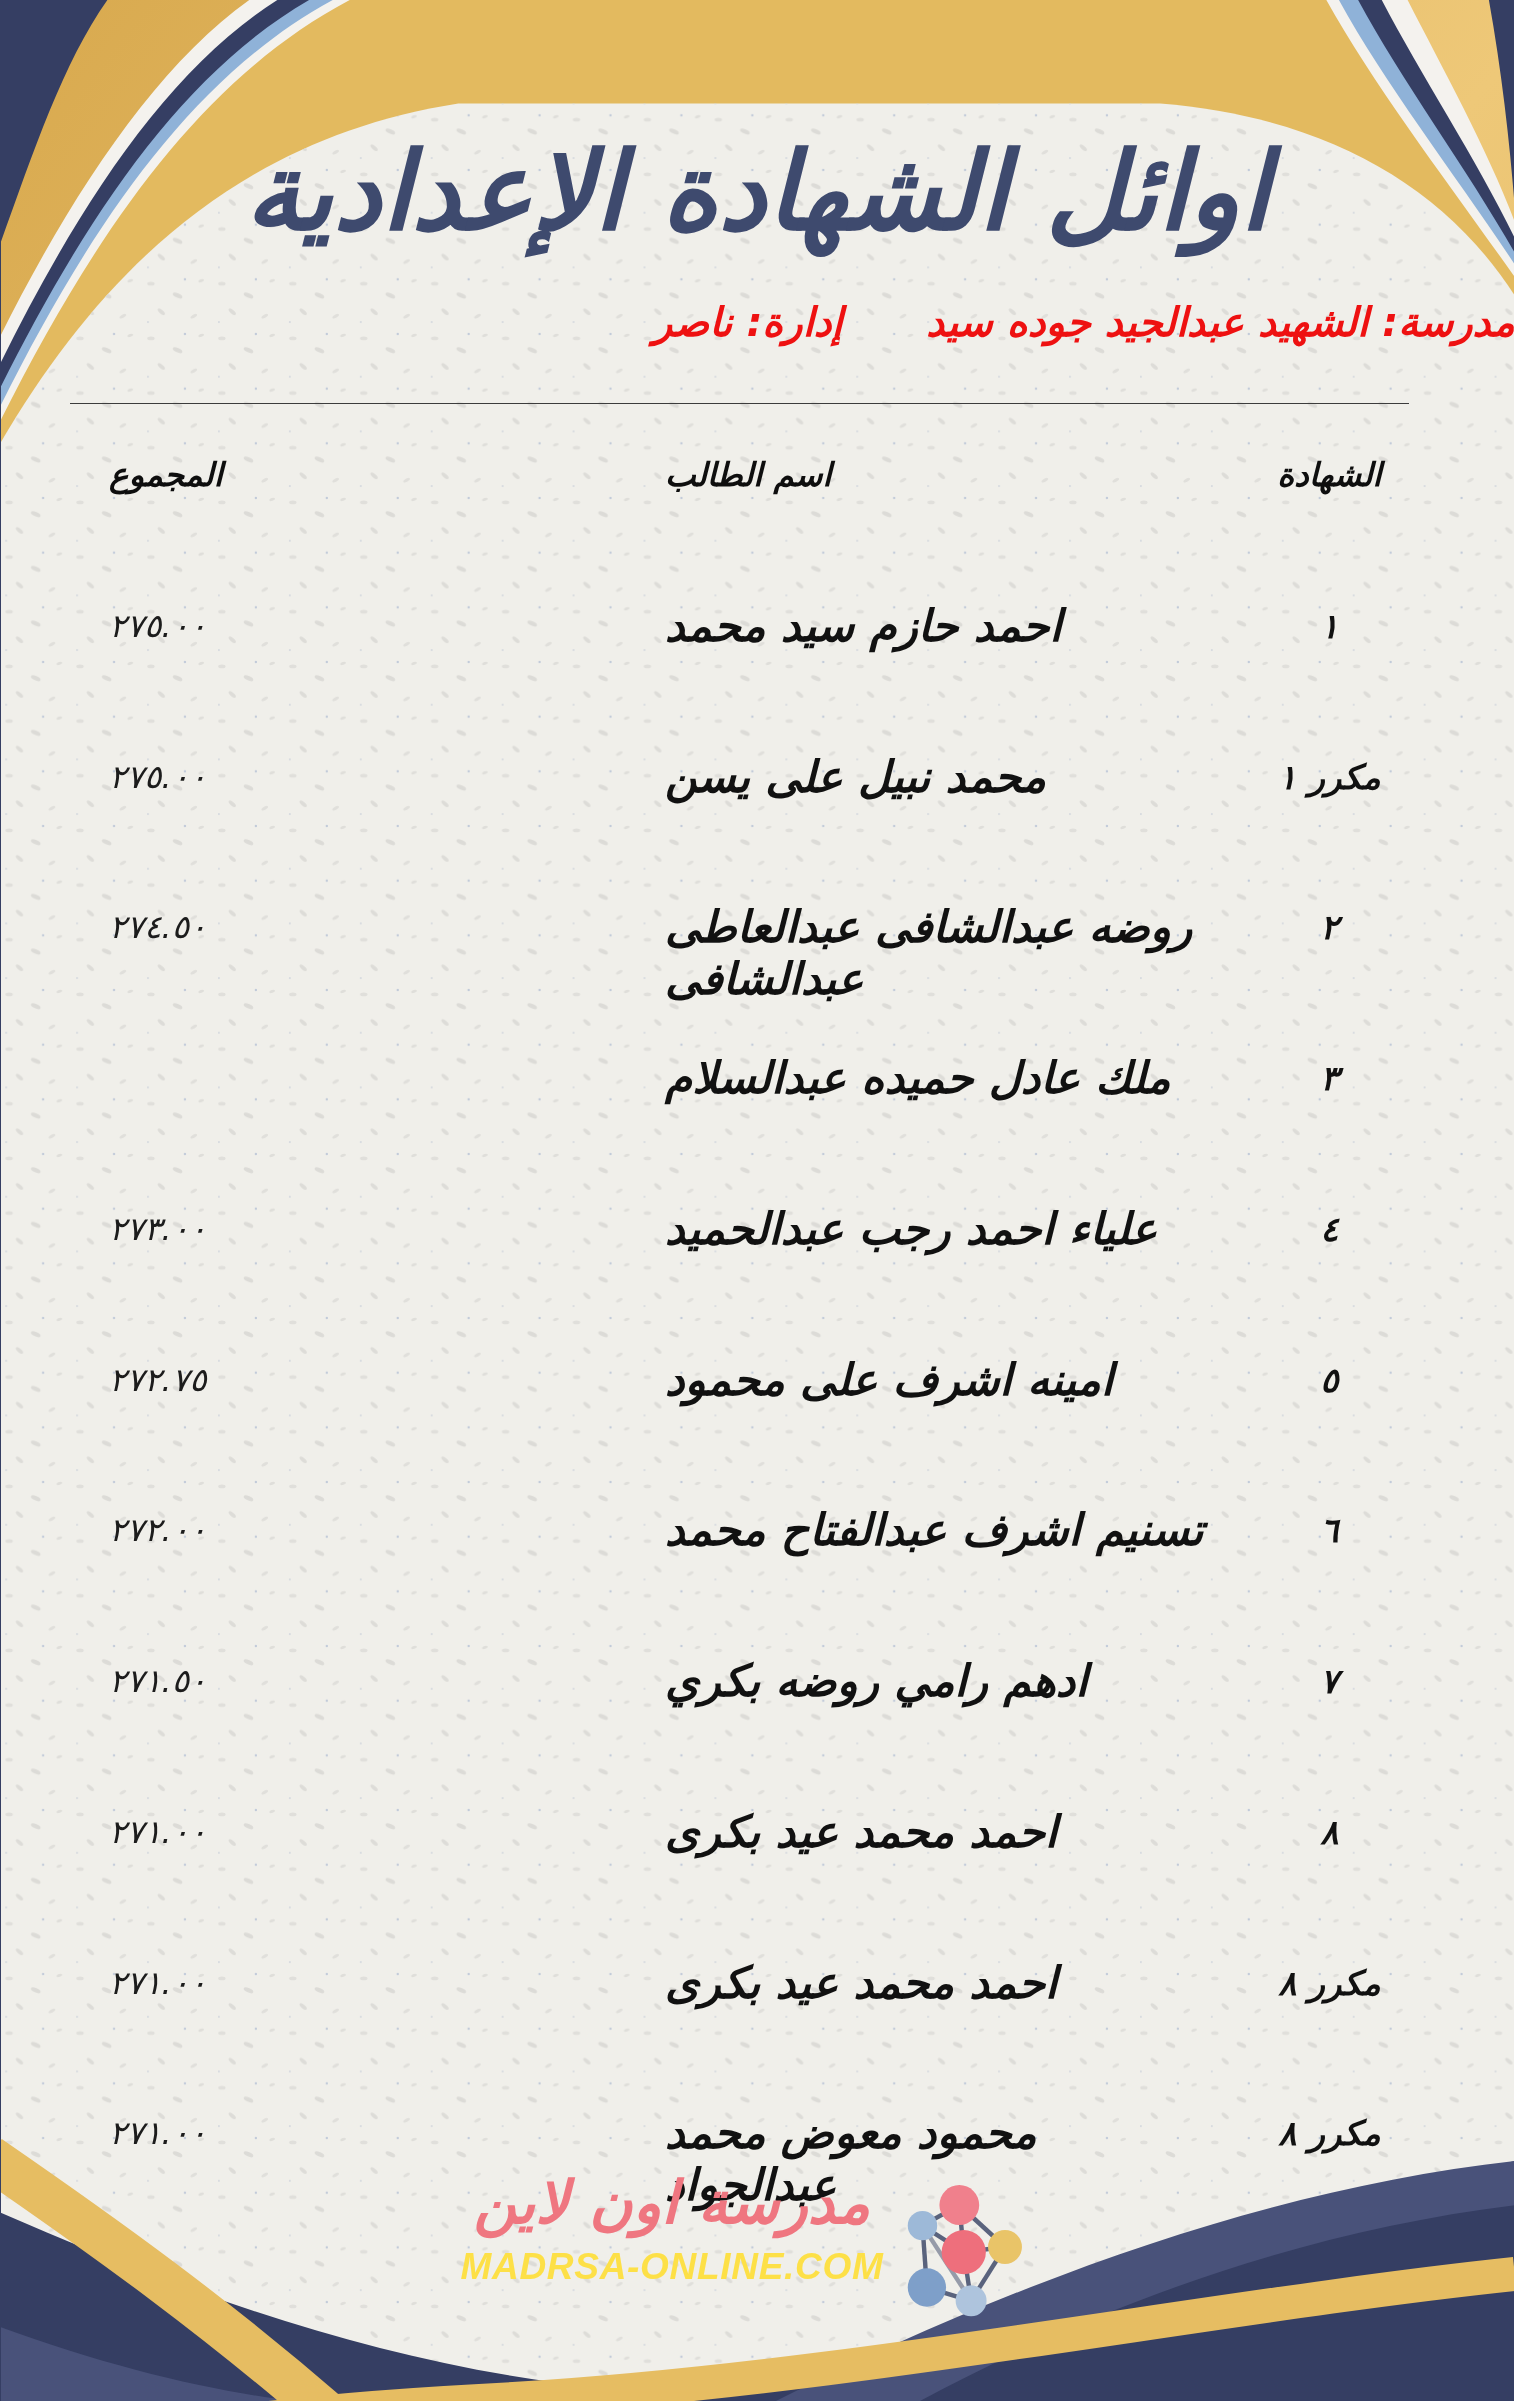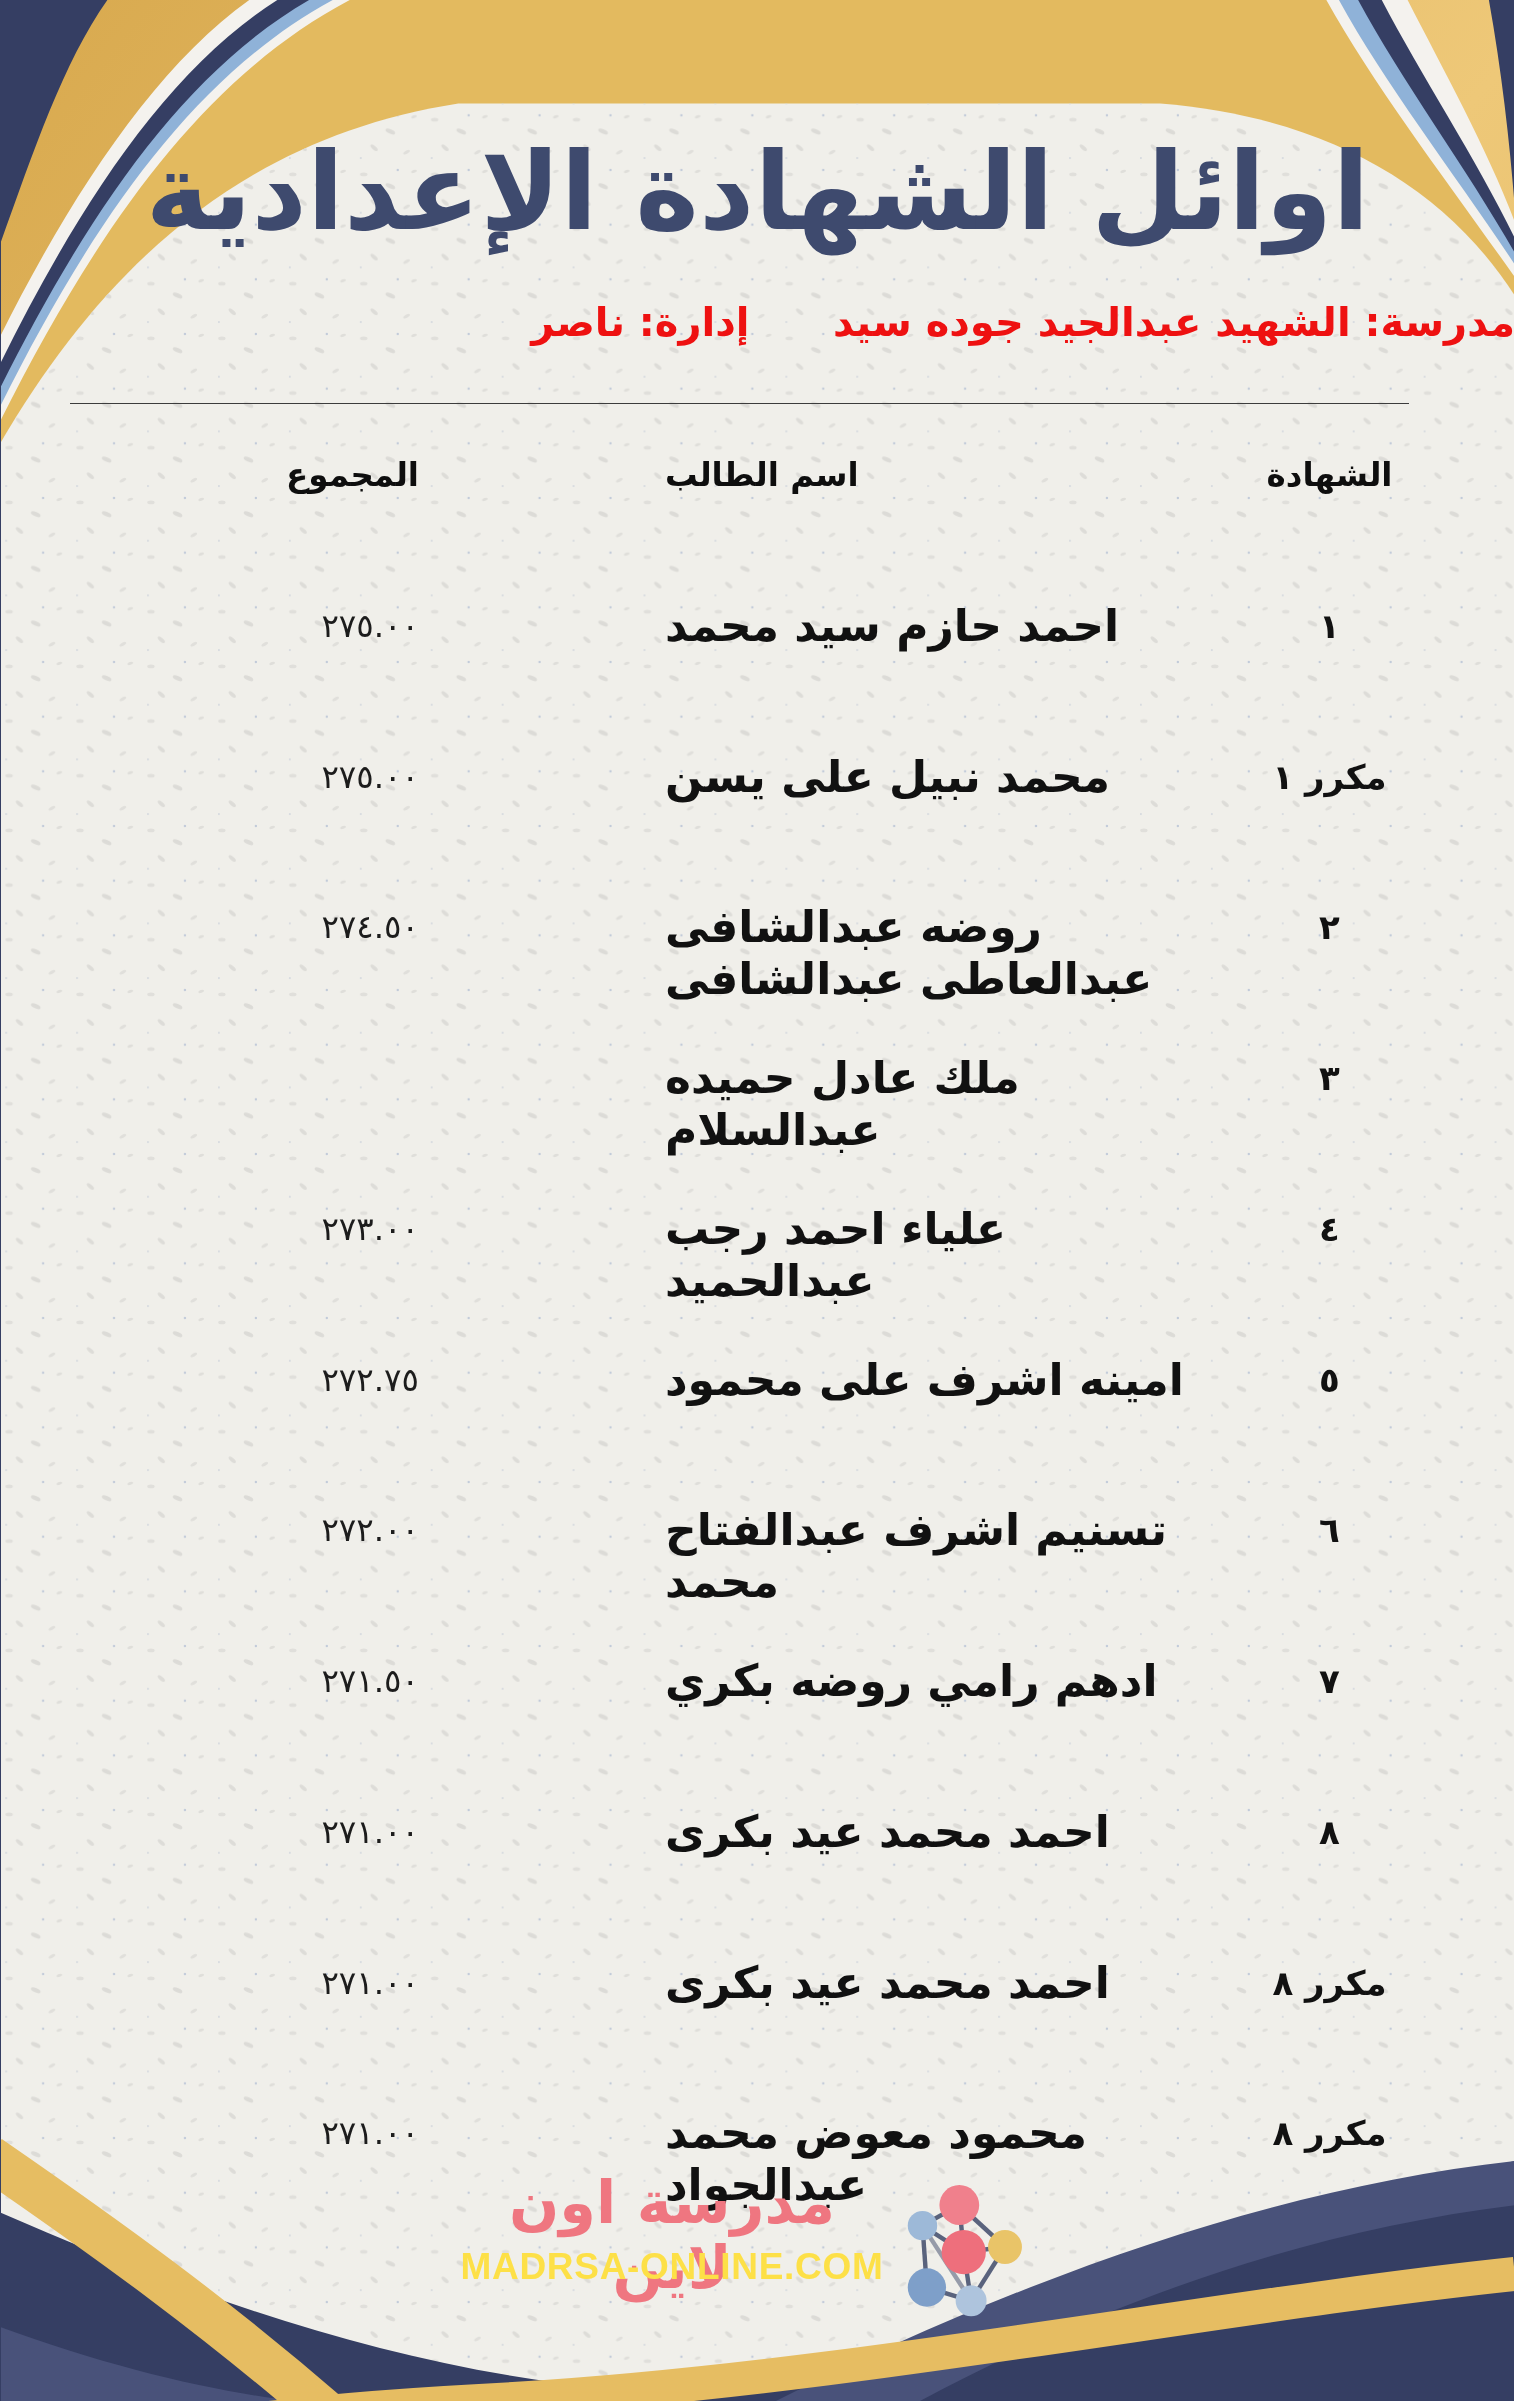--- a/index.html
+++ b/index.html
@@ -2,21 +2,21 @@
 <html lang="ar" dir="rtl" style="font-size:11.8px"><head>
 <meta charset="utf-8">
 <style>
   html,body{margin:0;padding:0;}
   body{
     width:1515px;height:2401px;position:relative;overflow:hidden;
     background:#353e63;
     font-family:"DejaVu Sans", sans-serif;
   }
   #decor{position:absolute;left:0;top:0;z-index:0;}
-  .content{position:absolute;left:0;top:0;width:1514px;height:2401px;z-index:1;}
+  .content{position:absolute;left:0;top:0;width:1514px;height:2401px;z-index:1;font-style:italic;}
 
   .page-title{
     position:absolute;top:124px;left:0;width:1515px;
     text-align:center;
     font-size:108px;font-weight:bold;color:#3e4a6e;
     line-height:1.25;
   }
   .school-line{
     position:absolute;top:294px;left:0;width:1515px;
     text-align:right;
@@ -31,21 +31,21 @@
   .trow{position:absolute;left:0;width:1515px;height:52px;line-height:52px;}
   .cell-rank{
     position:absolute;left:1204px;width:251px;text-align:center;
     font-size:34px;font-weight:bold;color:#111;
   }
   .cell-name{
     position:absolute;left:665px;width:547px;text-align:left;
     font-size:44px;font-weight:bold;color:#111;
   }
   .cell-total{
-    position:absolute;left:109px;width:310px;text-align:right;
+    position:absolute;left:109px;width:310px;text-align:left;
     font-size:32.5px;font-weight:normal;color:#1c1c1c;
   }
   .thead .cell-rank,.thead .cell-name,.thead .cell-total{
     font-size:32.5px;font-weight:bold;color:#0e0e0e;
   }
 
   .footer-brand{position:absolute;left:443px;top:2171px;width:591px;height:148px;}
   .brand-ar{
     position:absolute;left:0;top:0;width:458px;text-align:center;
     font-size:59px;font-weight:bold;color:#ef7680;line-height:1.1;

